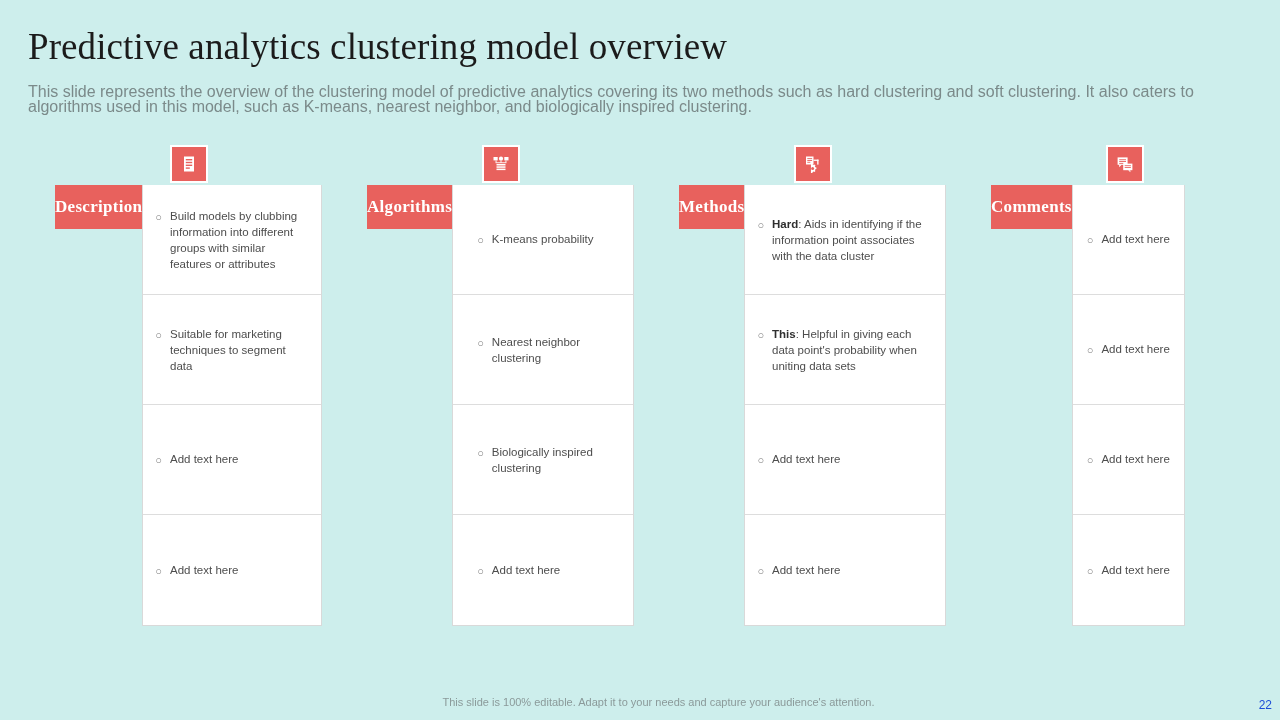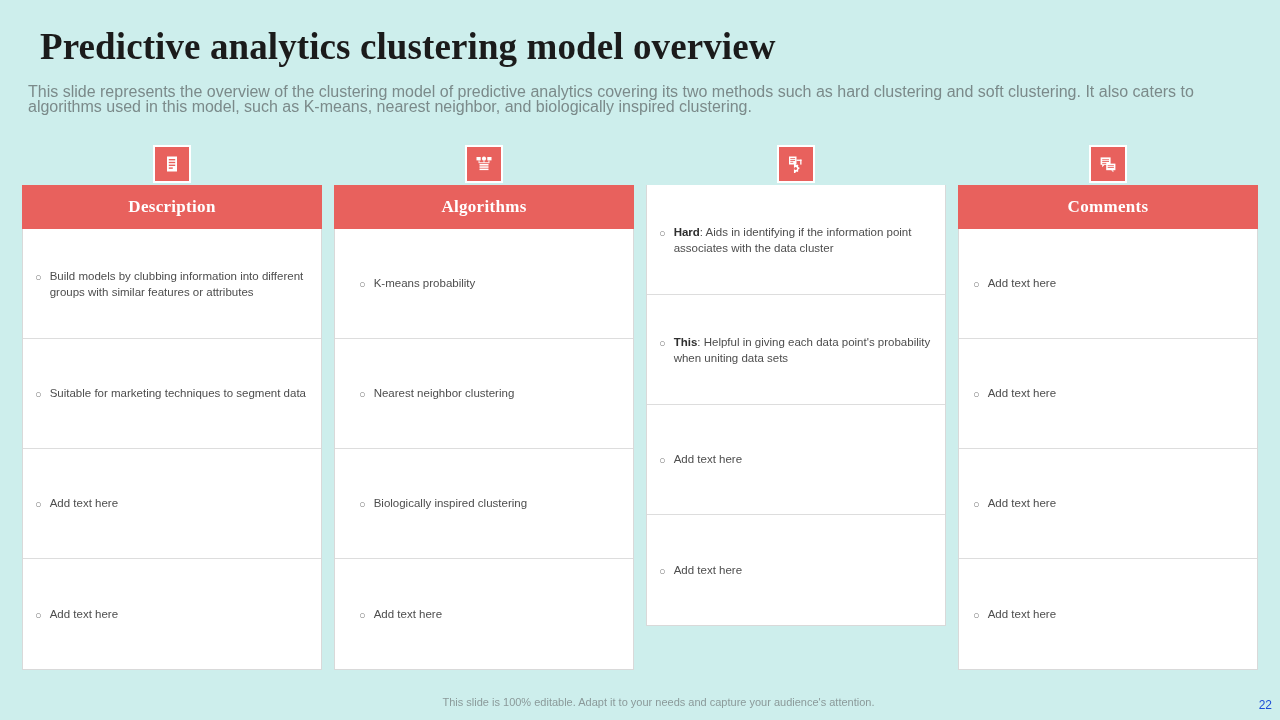--- a/index.html
+++ b/index.html
@@ -17,29 +17,28 @@
 
   .slide {
     position: absolute;
     inset: 0;
     background: #cdeeec;
   }
 
   
   .title {
     position: absolute;
-    left: 40px;
+    left: 28px;
     top: 24px;
     font-family: "Liberation Serif", serif;
     font-size: 37px;
     line-height: 46px;
     color: #1b1b1b;
     letter-spacing: 0.1px;
     white-space: nowrap;
-    font-weight: bold;
   }
   .subtitle {
     position: absolute;
     left: 28px;
     top: 84px;
     width: 1185px;
     font-size: 16px;
     line-height: 15px;
     color: #7b8a8a;
   }
@@ -49,22 +48,23 @@
     position: absolute;
     left: 22px;
     top: 185px;
     width: 1236px;
     display: flex;
     gap: 12px;
   }
   .col {
     flex: 1 1 0;
     display: flex;
-    flex-direction: column;
+    flex-direction: row;
     position: relative;
+    margin-left: 33px;
   }
 
   .col-icon {
     position: absolute;
     top: -40px;
     left: 50%;
     transform: translateX(-50%);
     width: 38px;
     height: 38px;
     background: #e8615d;
@@ -258,20 +258,21 @@
           <rect x="3" y="2.5" width="7.5" height="8" fill="#ffffff"></rect>
           <rect x="4.3" y="4.2" width="4.8" height="0.9" fill="#e8615d"></rect>
           <rect x="4.3" y="6" width="4.8" height="0.9" fill="#e8615d"></rect>
           <rect x="4.3" y="7.8" width="3" height="0.9" fill="#e8615d"></rect>
           <rect x="10.5" y="5.6" width="5" height="1.3" fill="#ffffff"></rect>
           <rect x="14.2" y="5.6" width="1.3" height="5" fill="#ffffff"></rect>
           <path d="M13.2 11.2 l1.6 0 0.25 1.1 1.05 0.45 0.95 -0.6 1.1 1.1 -0.6 0.95 0.45 1.05 1.1 0.25 0 1.6 -1.1 0.25 -0.45 1.05 0.6 0.95 -1.1 1.1 -0.95 -0.6 -1.05 0.45 -0.25 1.1 -1.6 0 Z" fill="#ffffff" transform="translate(-4.2,-0.8) scale(0.92)"></path>
           <circle cx="9.6" cy="14.6" r="1.5" fill="#e8615d"></circle>
         </svg>
       </div>
+      <div class="col-head">Methods</div>
       <div class="col-body">
         <div class="cell">
           <div class="bullet-row">
             <span class="bullet">○</span>
             <span class="cell-text">
               <b>Hard</b><span>: Aids in identifying if the information point associates with the data cluster</span>
             </span>
           </div>
         </div>
         <div class="cell">

